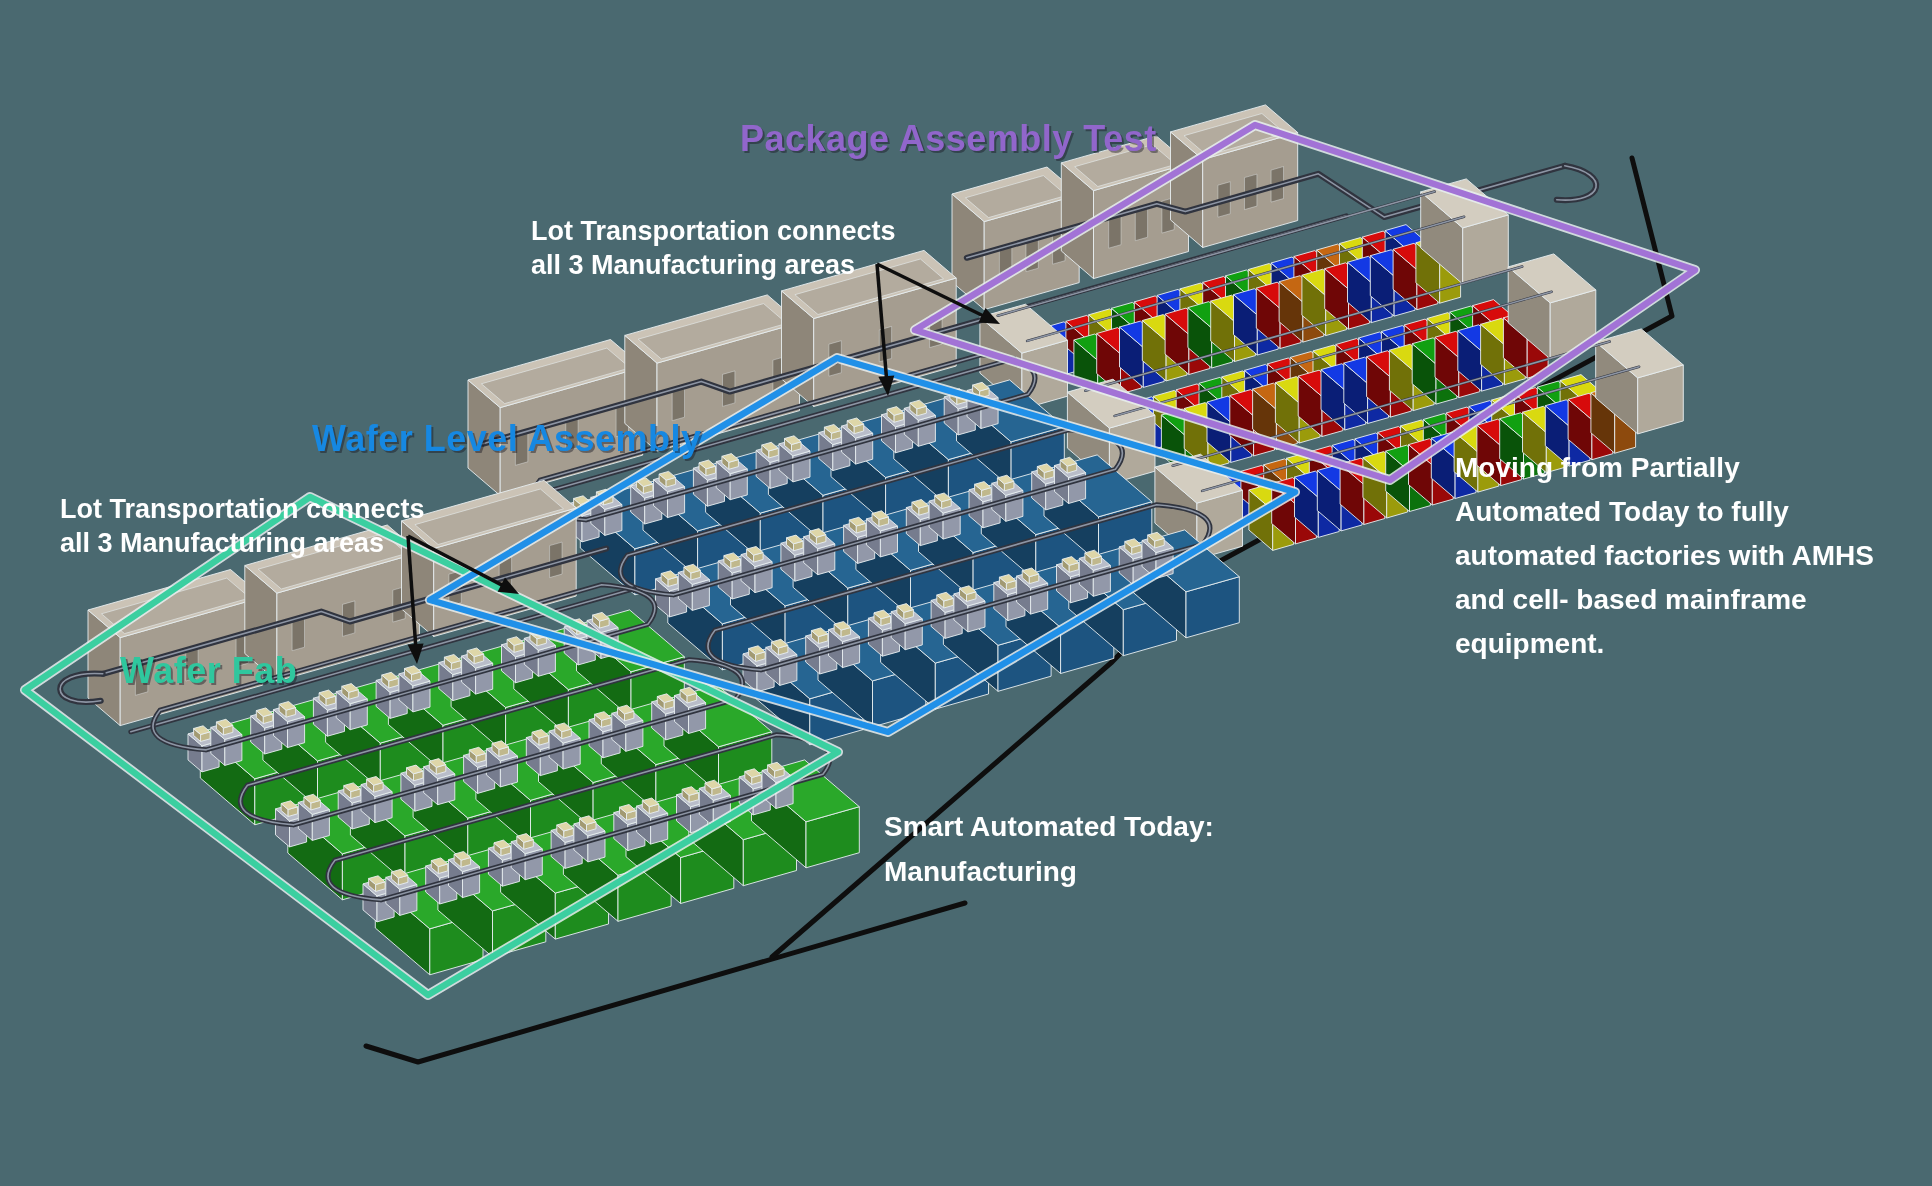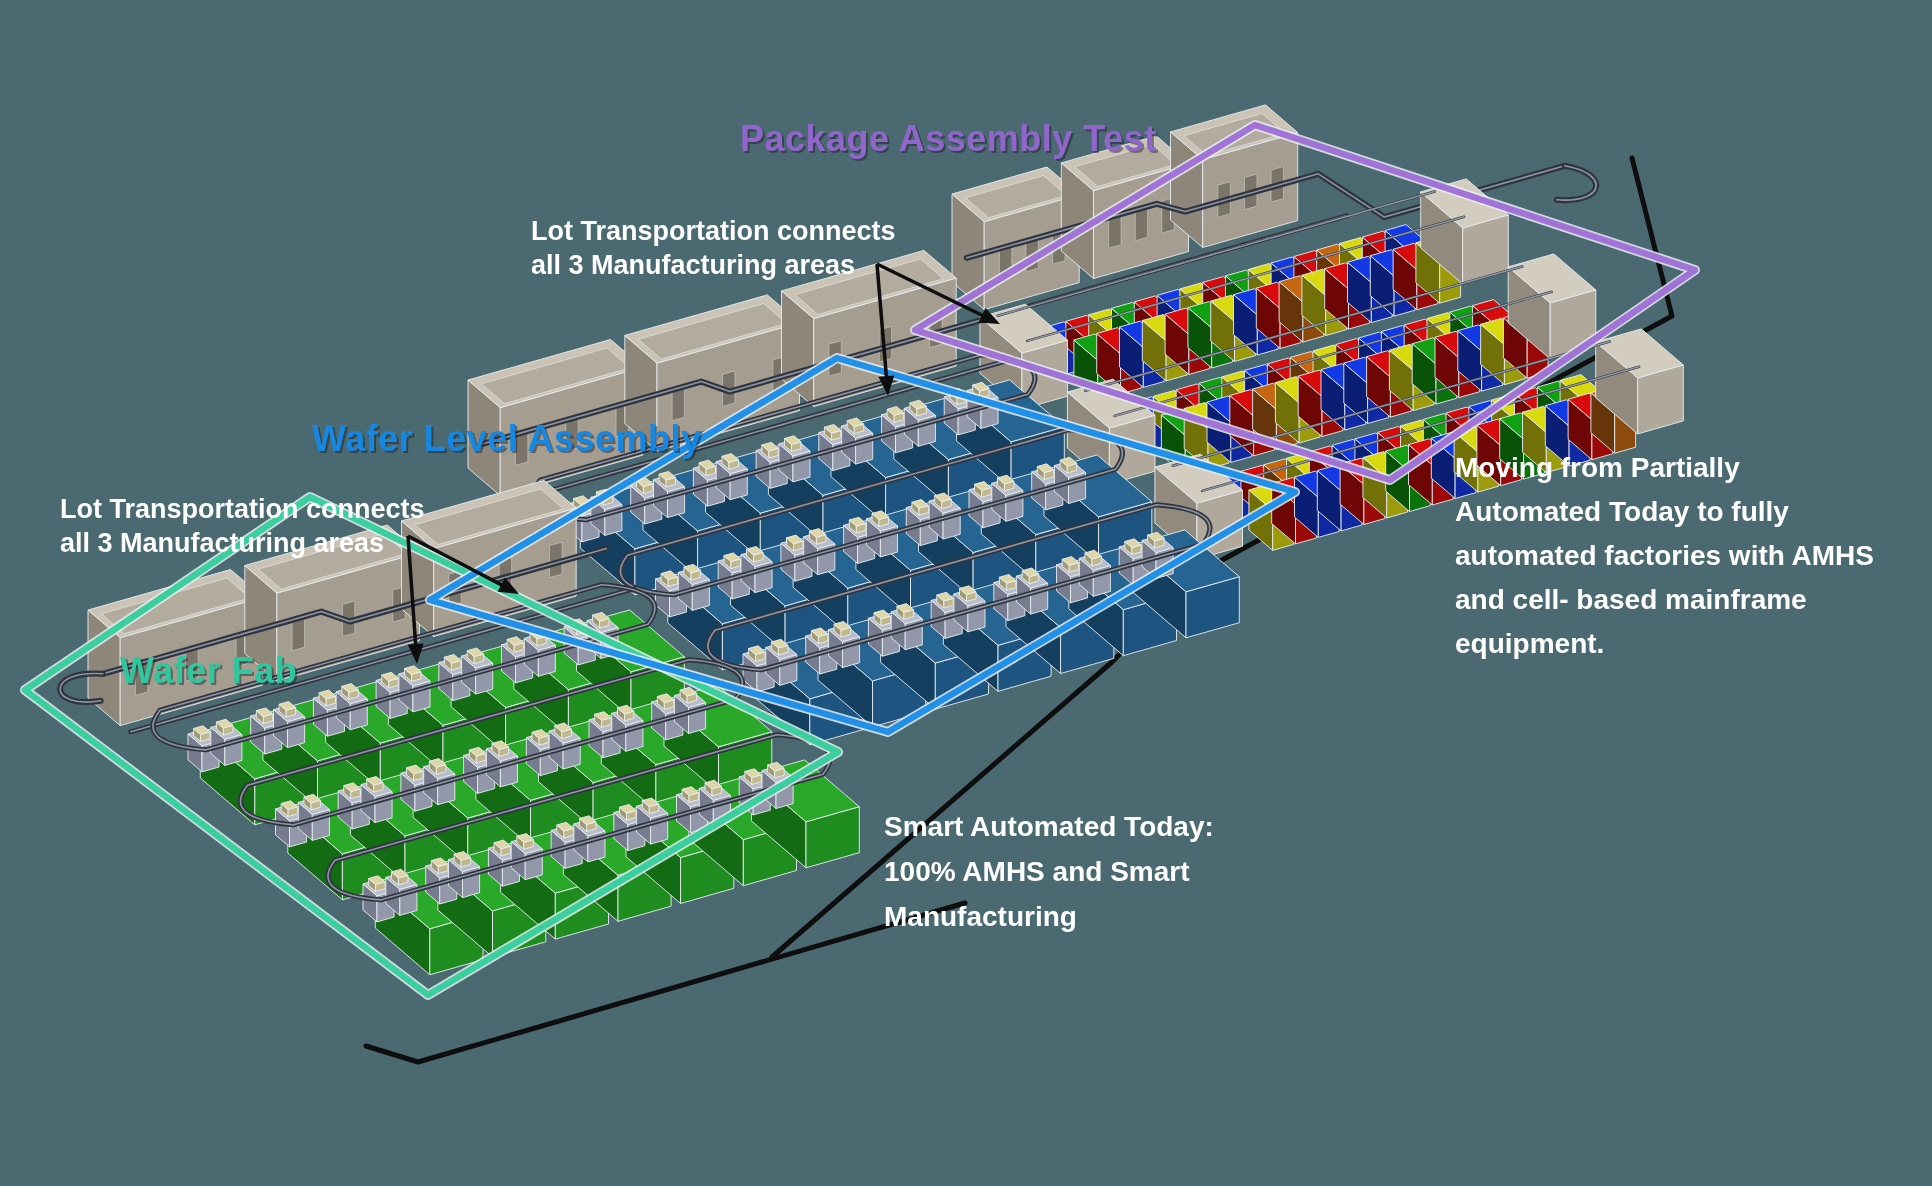--- a/index.html
+++ b/index.html
@@ -1157,17 +1157,16 @@
   <div class="note note-big" style="left:1455px;top:446px;">
     <div>Moving from Partially</div>
     <div>Automated Today to fully</div>
     <div>automated factories with AMHS</div>
     <div>and cell- based mainframe</div>
     <div>equipment.</div>
   </div>
 
   <div class="note note-mid" style="left:884px;top:804px;">
     <div>Smart Automated Today:</div>
-    <div>100% AMHS and Smart</div>
     <div>Manufacturing</div>
   </div>
 
 </div>
 
 </body></html>

